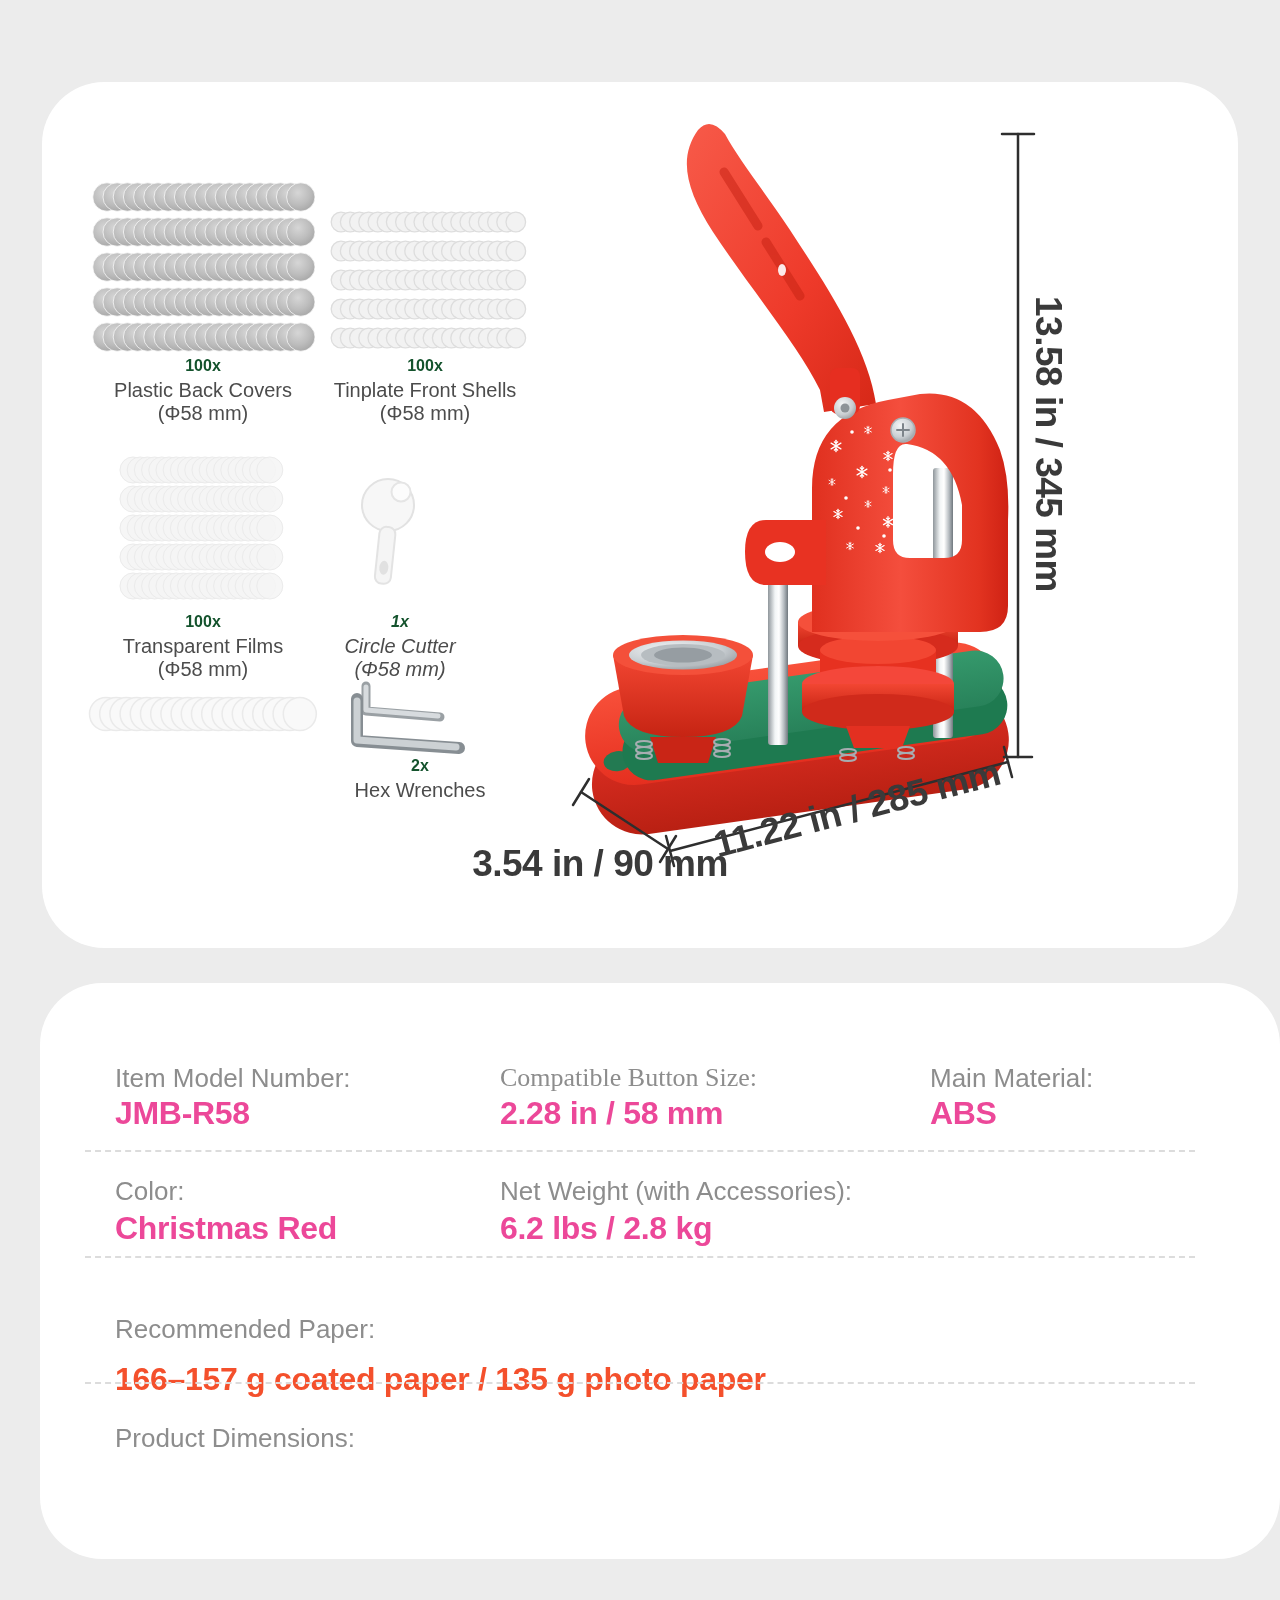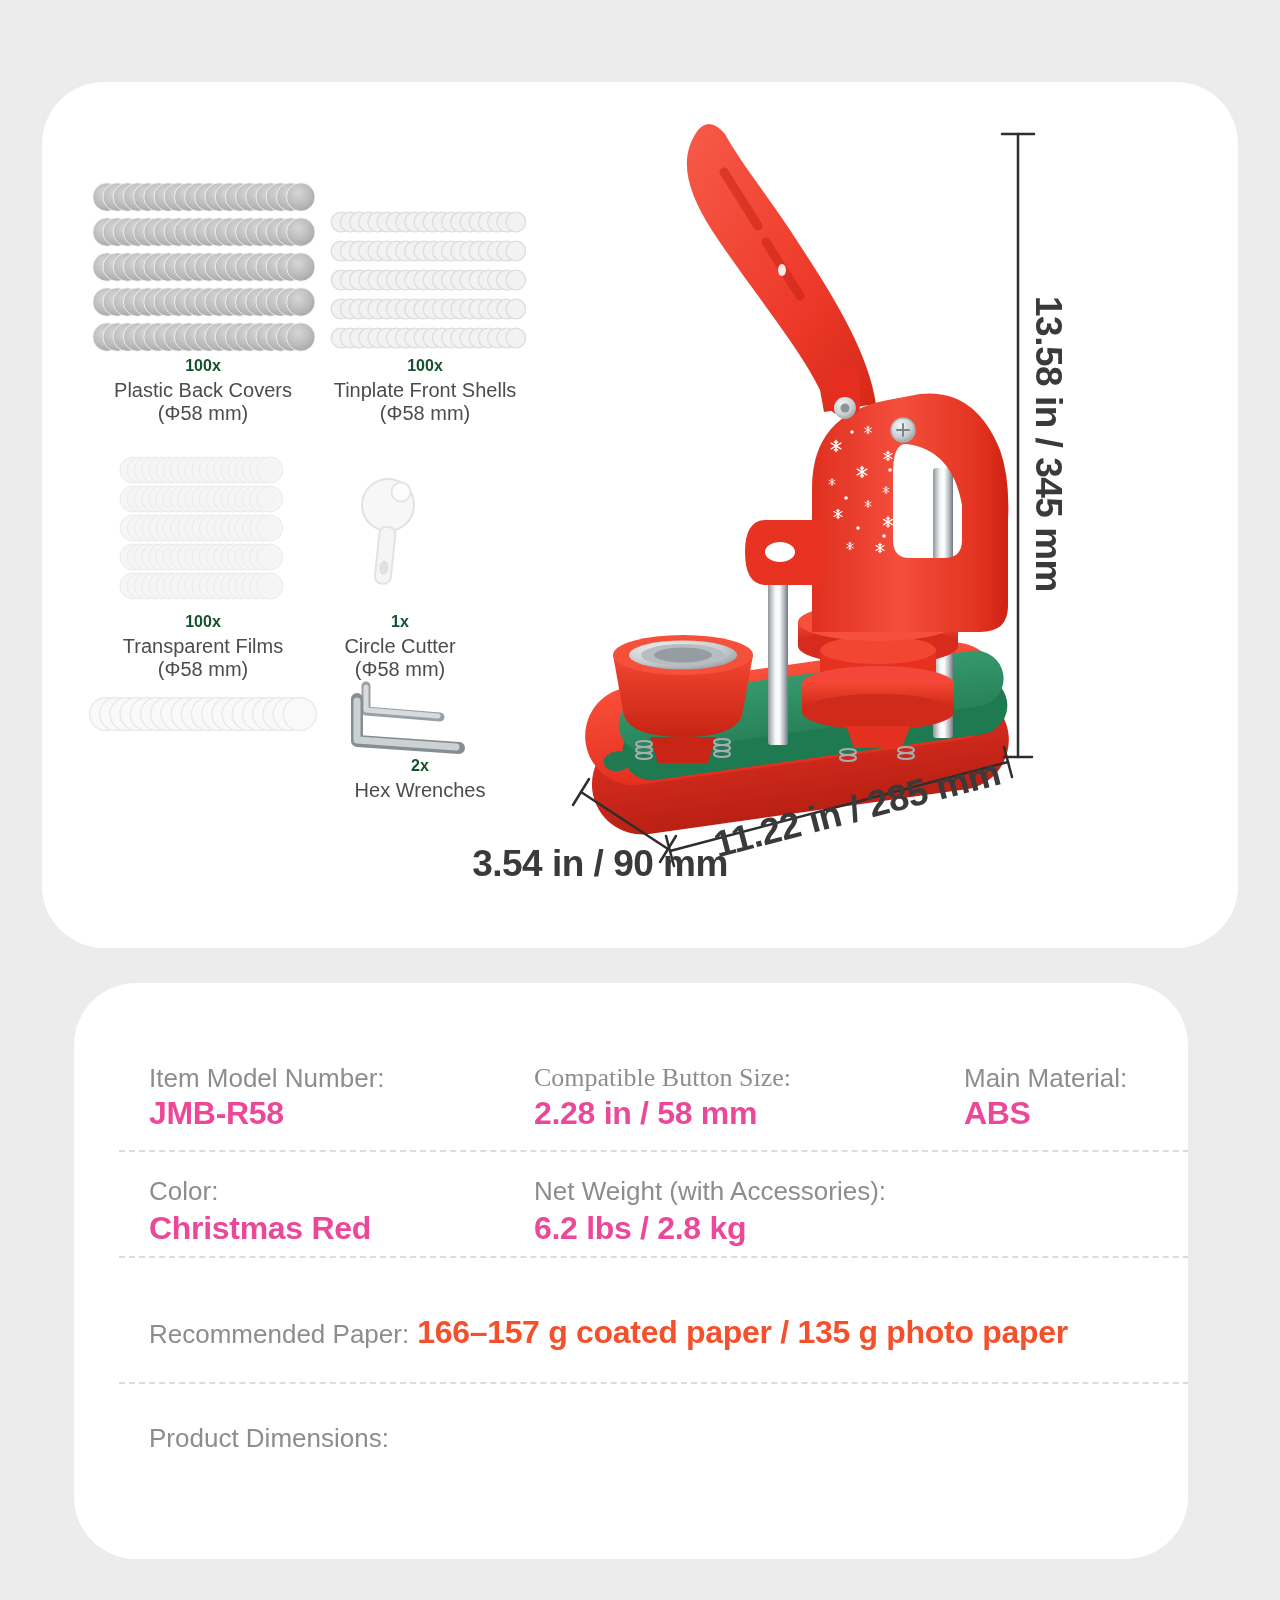--- a/index.html
+++ b/index.html
@@ -1,36 +1,36 @@
 <!DOCTYPE html>
 <html><head>
 <meta charset="utf-8">
 <style>
   html,body{margin:0;padding:0;}
   .canvas{position:relative;width:1280px;height:1600px;background:#ececec;overflow:hidden;
           font-family:"Liberation Sans",sans-serif;}
   .card{position:absolute;background:#ffffff;border-radius:62px;overflow:hidden;}
   .card-top{left:42px;top:82px;width:1196px;height:866px;}
-  .card-bottom{left:40px;top:983px;width:1114px;height:576px;margin-left:34px;}
+  .card-bottom{left:40px;top:983px;width:1240px;height:576px;}
   .art{position:absolute;left:0;top:0;width:100%;height:100%;}
 
   .acc{position:absolute;text-align:center;}
   .acc .qty{font-size:16px;font-weight:700;color:#14532d;line-height:27px;}
   .acc .nm,.acc .sz{font-size:20px;color:#4c4c4c;line-height:23px;}
 
   .dim{position:absolute;font-size:37px;font-weight:600;color:#3a3a3a;letter-spacing:-0.5px;
        white-space:nowrap;line-height:42px;}
   .dim-w{left:413px;top:761px;width:290px;text-align:center;}
   .dim-l{left:650px;top:706px;width:330px;text-align:center;transform:rotate(-14.5deg);}
   .dim-h{left:1027px;top:178px;width:368px;text-align:center;transform:rotate(90deg);transform-origin:0 0;}
 
   .slabel{position:absolute;font-size:26px;color:#8d8d8d;white-space:nowrap;}
   .svalue{position:absolute;font-size:32px;font-weight:700;color:#ec4899;letter-spacing:-0.3px;white-space:nowrap;}
   .divider{position:absolute;left:45px;width:1110px;height:0;border-top:2px dashed #dcdcdc;}
-  .inline-row{position:absolute;display:flex;align-items:baseline;gap:8px;white-space:nowrap;}
+  .inline-row{position:absolute;display:flex;align-items:baseline;gap:16px;white-space:nowrap;flex-direction:column;}
   .inline-row .lbl{font-size:26px;color:#8d8d8d;}
   .inline-row .val{font-size:32px;font-weight:700;color:#f4502c;letter-spacing:-0.3px;}
 </style>
 </head>
 <body>
 
 <div class="canvas">
 
   <section class="card card-top">
 
@@ -559,21 +559,21 @@
     <div class="acc" style="left:253px;top:270px;width:260px;">
       <div class="qty">100x</div>
       <div class="nm">Tinplate Front Shells</div>
       <div class="sz">(Φ58 mm)</div>
     </div>
     <div class="acc" style="left:31px;top:526px;width:260px;">
       <div class="qty">100x</div>
       <div class="nm">Transparent Films</div>
       <div class="sz">(Φ58 mm)</div>
     </div>
-    <div class="acc" style="left:228px;top:526px;width:260px;">
+    <div class="acc" style="left:228px;top:526px;width:260px;font-style:italic;">
       <div class="qty">1x</div>
       <div class="nm">Circle Cutter</div>
       <div class="sz">(Φ58 mm)</div>
     </div>
     <div class="acc" style="left:248px;top:670px;width:260px;">
       <div class="qty">2x</div>
       <div class="nm">Hex Wrenches</div>
     </div>
 
     <div class="dim dim-w">3.54 in / 90 mm</div>

